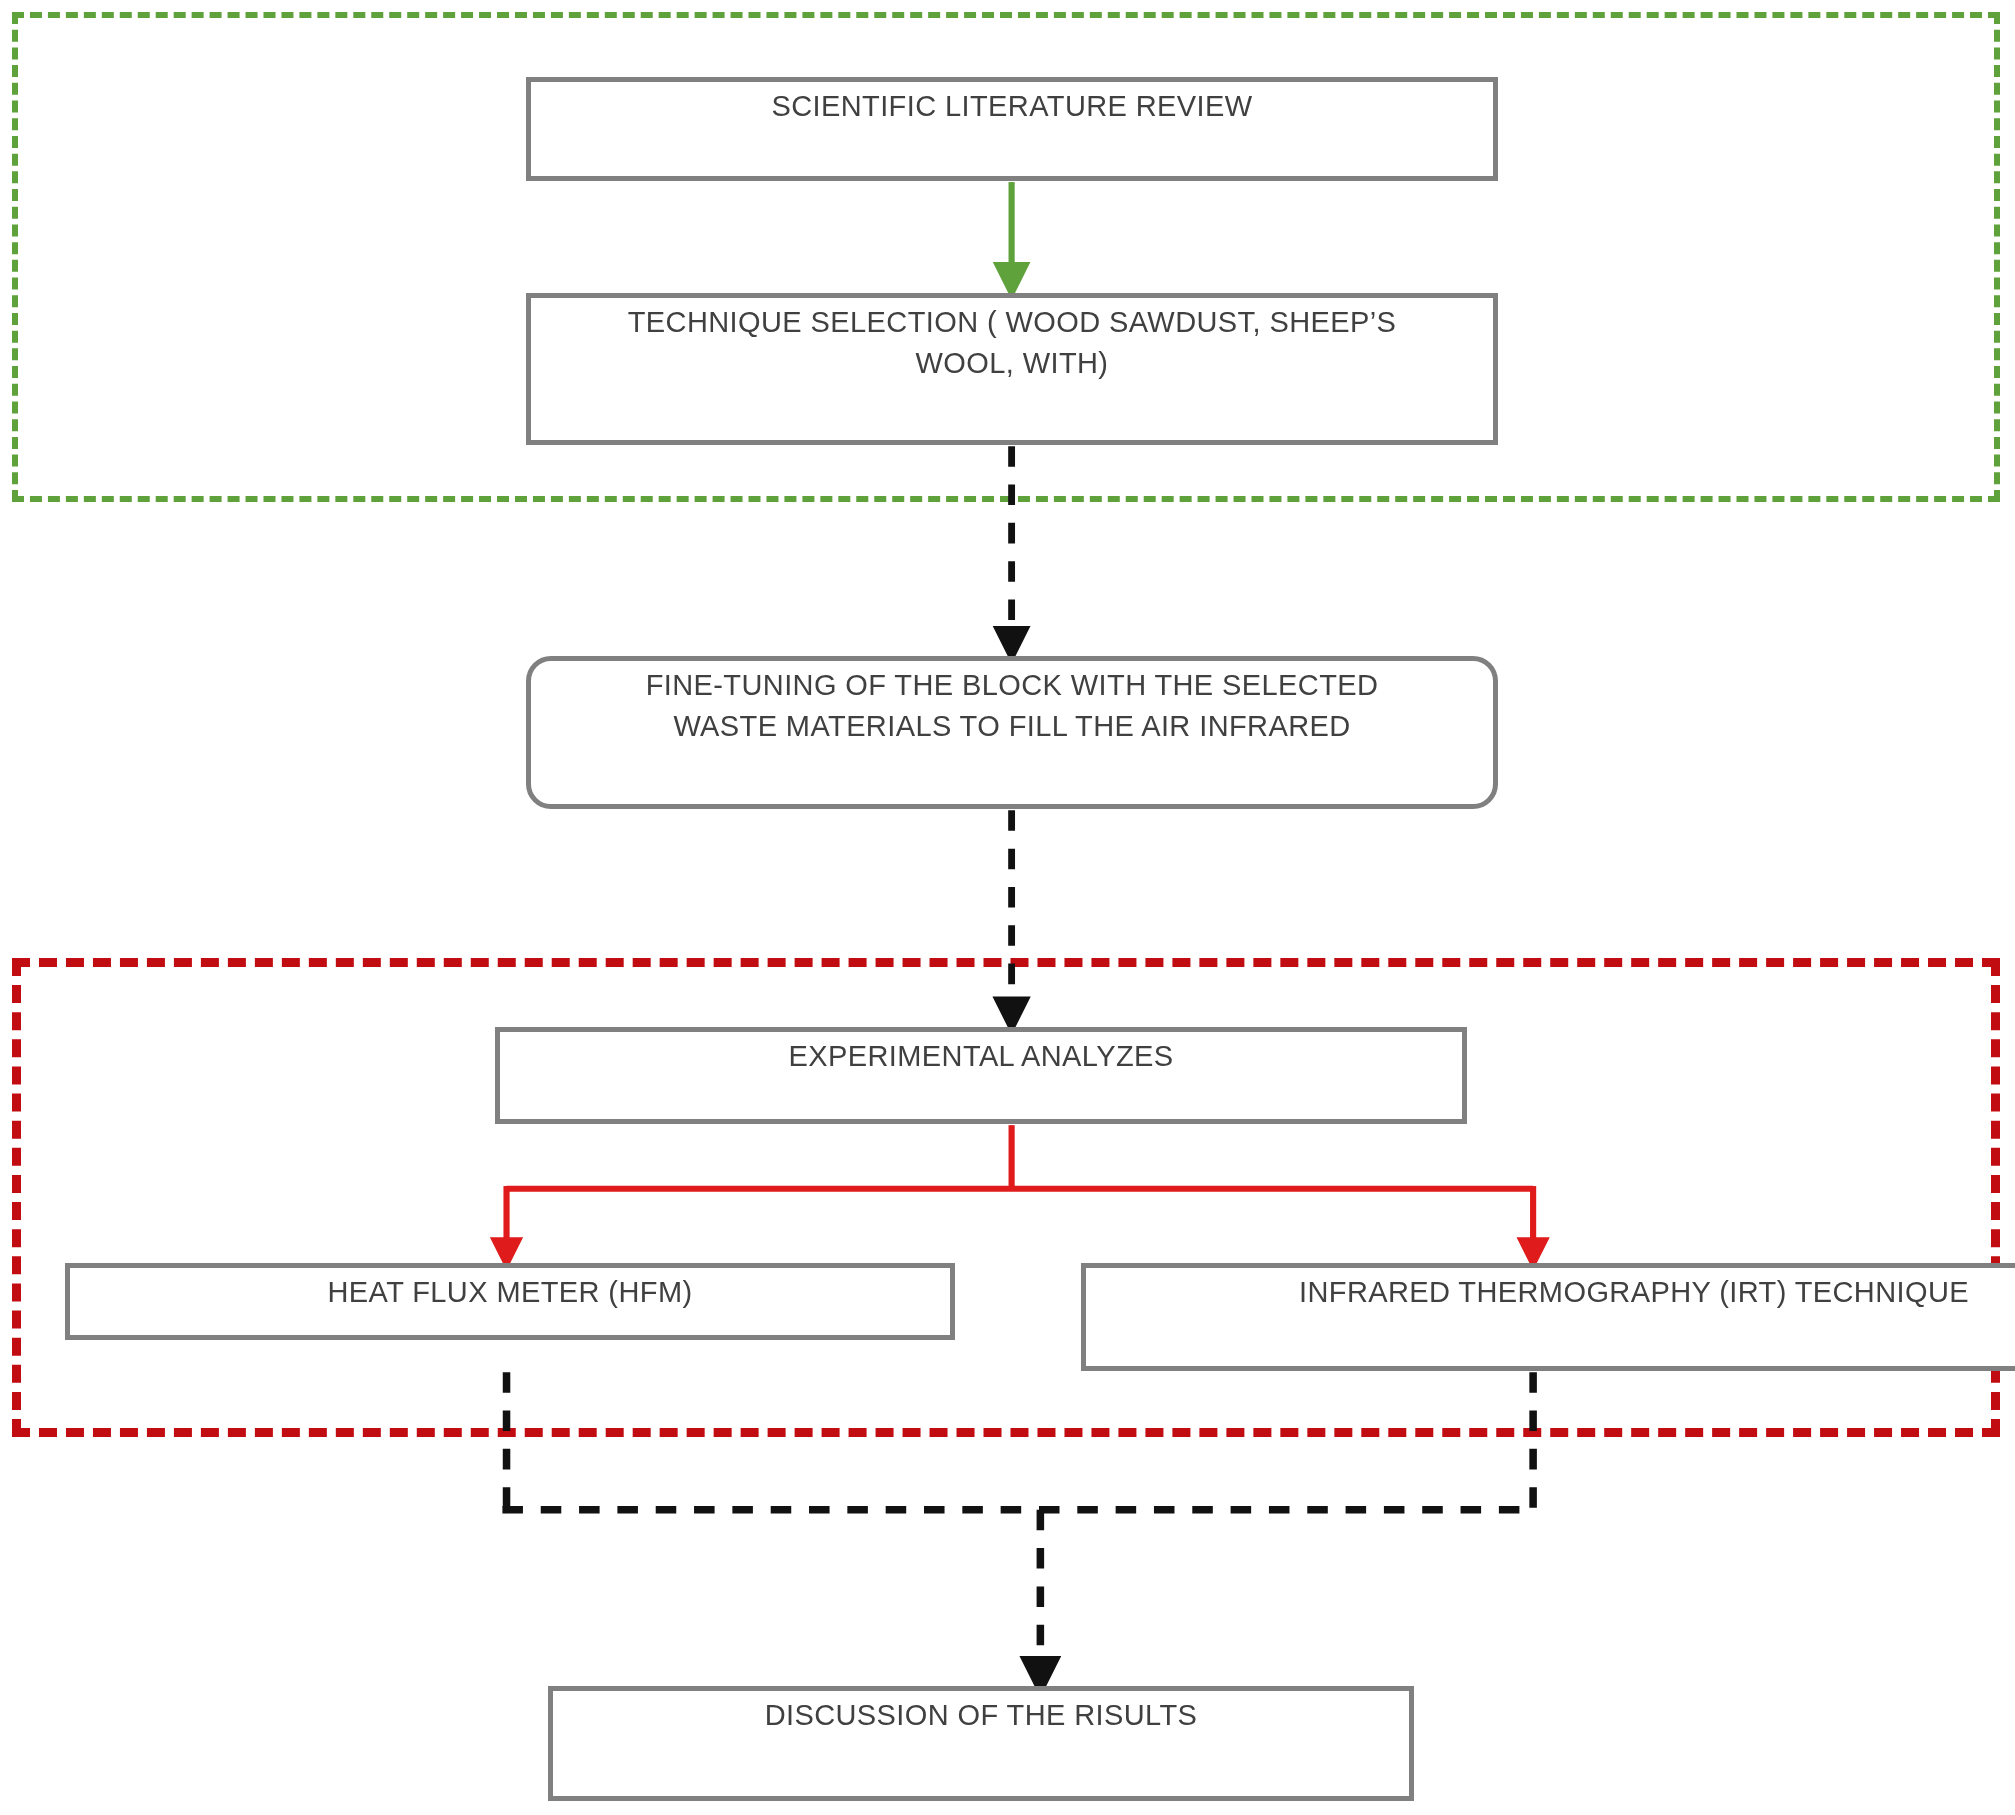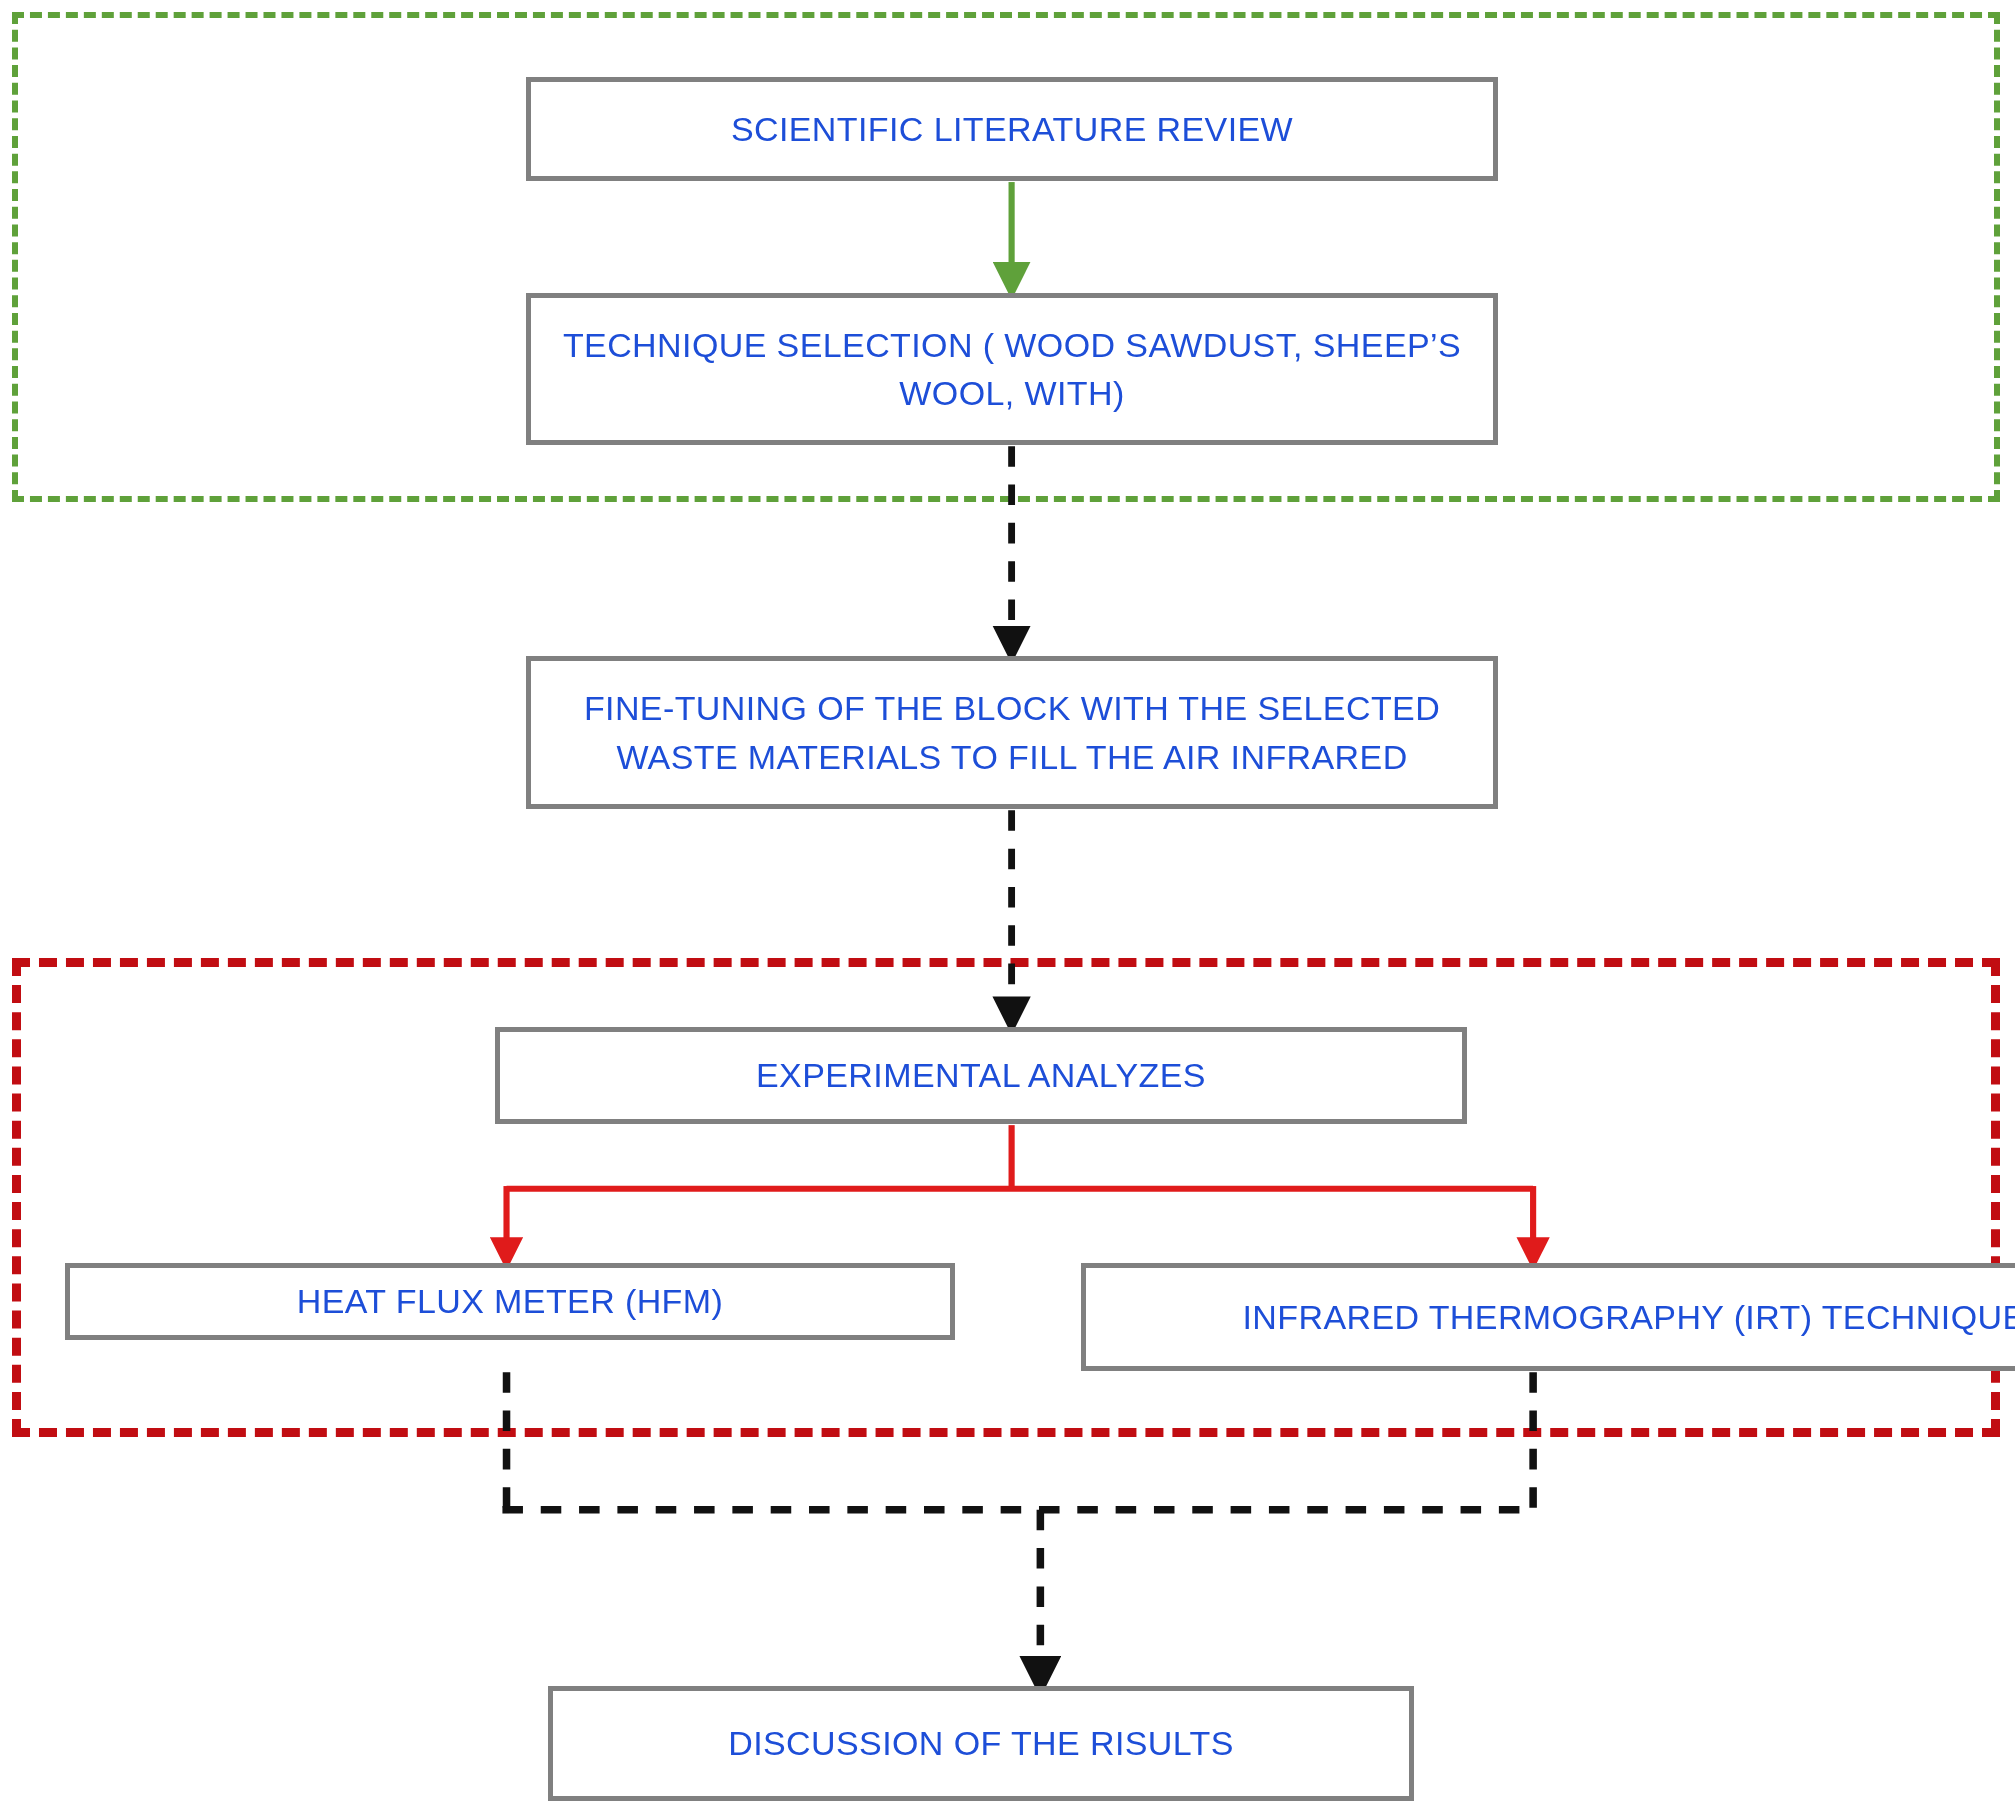--- a/index.html
+++ b/index.html
@@ -39,35 +39,34 @@
     border: 9.6px dashed #c10d12;
   }
 
   
   .node {
     position: absolute;
     box-sizing: border-box;
     background: #ffffff;
     border: 5.5px solid #808080;
     display: flex;
-    align-items: center;
     justify-content: center;
     text-align: center;
-    color: #1d4ed8;
-    font-size: 34px;
+    color: #404040;
+    font-size: 29px;
     line-height: 1.42;
     letter-spacing: 0.4px;
     padding: 4.1px 18px;
     z-index: 4;
   }
   .node span { display: block; }
 
   #node-lit-review   { left: 526px;  top: 77px;  width: 972px; height: 104px; }
   #node-materials    { left: 526px;  top: 293px;  width: 972px; height: 152px; }
-  #node-finetuning   { left: 526px;  top: 656px;  width: 972px; height: 153px; }
+  #node-finetuning   { left: 526px;  top: 656px;  width: 972px; height: 153px; border-radius: 25px; }
   #node-experimental { left: 495px;  top: 1027px; width: 972px; height: 97px; }
   #node-hfm          { left: 65px;   top: 1263px; width: 890px; height: 77px; }
   #node-irt          { left: 1081px; top: 1263px; width: 1106px; height: 108px; }
   #node-discussion   { left: 548px;  top: 1686px; width: 866px; height: 115px; }
 
   
   #connectors {
     position: absolute;
     left: 0;
     top: 0;

